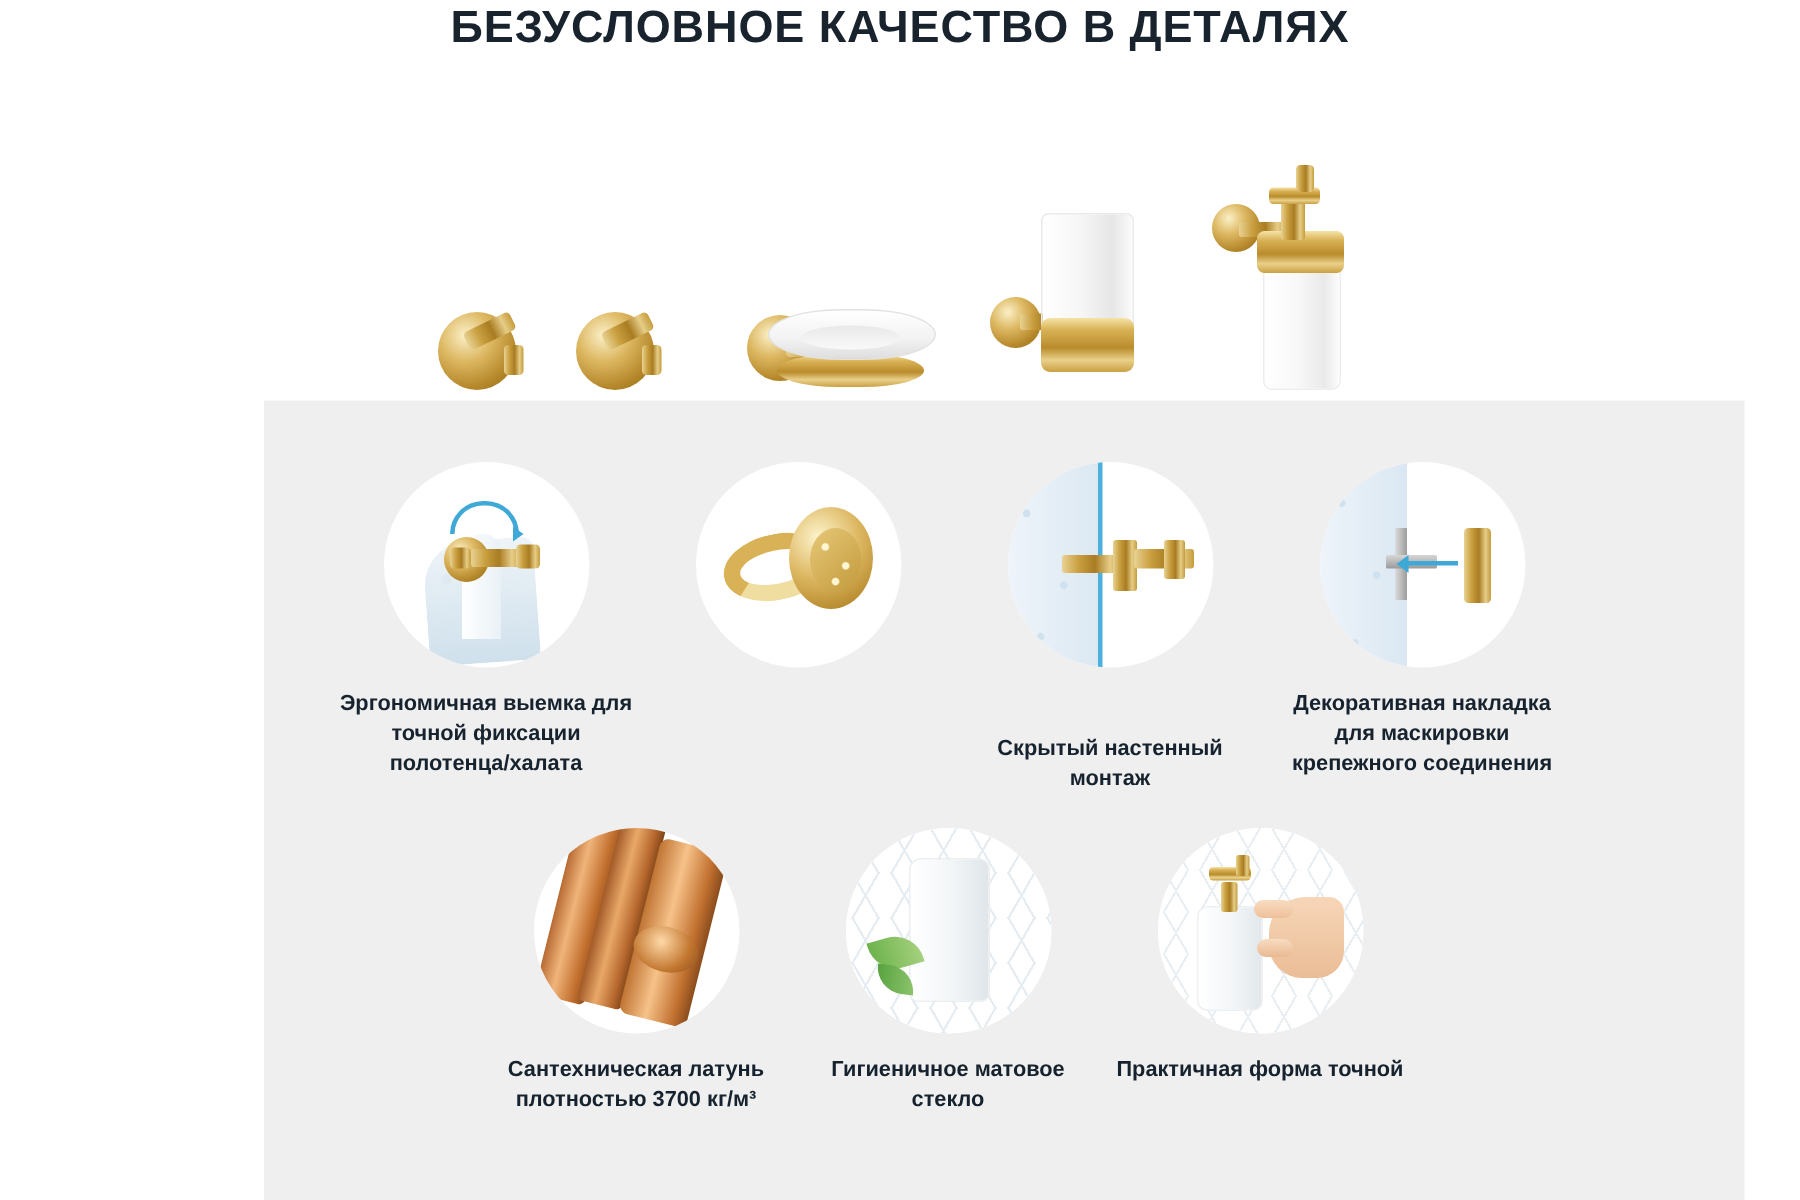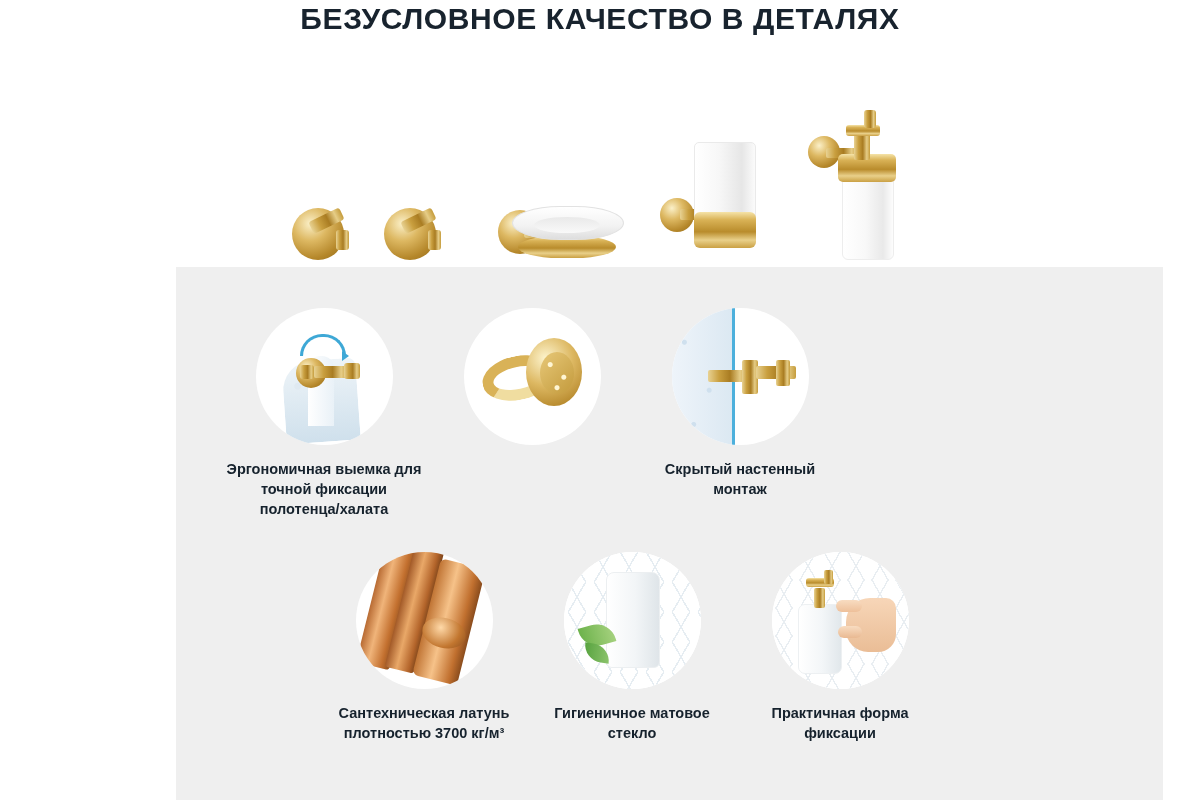--- a/index.html
+++ b/index.html
@@ -496,32 +496,42 @@
     </div>
 
     <div class="cell" style="margin-left:8px;">
       <div class="badge b2">
         <div class="cone"></div>
         <div class="disc"></div>
         <div class="disc-tex"></div>
       </div>
     </div>
 
-    <div class="cell" style="margin-left:8px;">
+    <div class="cell" style="margin-left:8px;gap:30px;">
       <div class="badge b3">
         <div class="wall"></div>
         <div class="wall-edge"></div>
         <div class="stud gold-v"></div>
         <div class="bracket gold-v"></div>
         <div class="bar gold-v"></div>
         <div class="bar2 gold-v"></div>
       </div>
       <div class="caption">Скрытый настенный монтаж</div>
     </div>
 
+    <div class="cell" style="margin-left:8px;">
+      <div class="badge b4">
+        <div class="wall"></div>
+        <div class="studv"></div>
+        <div class="stud"></div>
+        <div class="cover gold-v"></div>
+        <div class="arrow"></div>
+      </div>
+      <div class="caption">Декоративная накладка для маскировки крепежного соединения</div>
+    </div>
   </div>
 
   <div class="row row-2">
 
     <div class="cell" style="margin-left:148px;">
       <div class="badge b5">
         <div class="tube1"></div>
         <div class="tube2"></div>
         <div class="tube3"></div>
         <div class="ring"></div>
@@ -543,16 +553,16 @@
       <div class="badge b7">
         <div class="hex"></div>
         <div class="bottle"></div>
         <div class="neck gold-v"></div>
         <div class="pump gold-h"></div>
         <div class="pumpn gold-v"></div>
         <div class="hand"></div>
         <div class="finger"></div>
         <div class="thumb"></div>
       </div>
-      <div class="caption">Практичная форма фиксации</div>
+      <div class="caption">Практичная форма точной</div>
     </div>
   </div>
 </div>
 
 </body></html>

